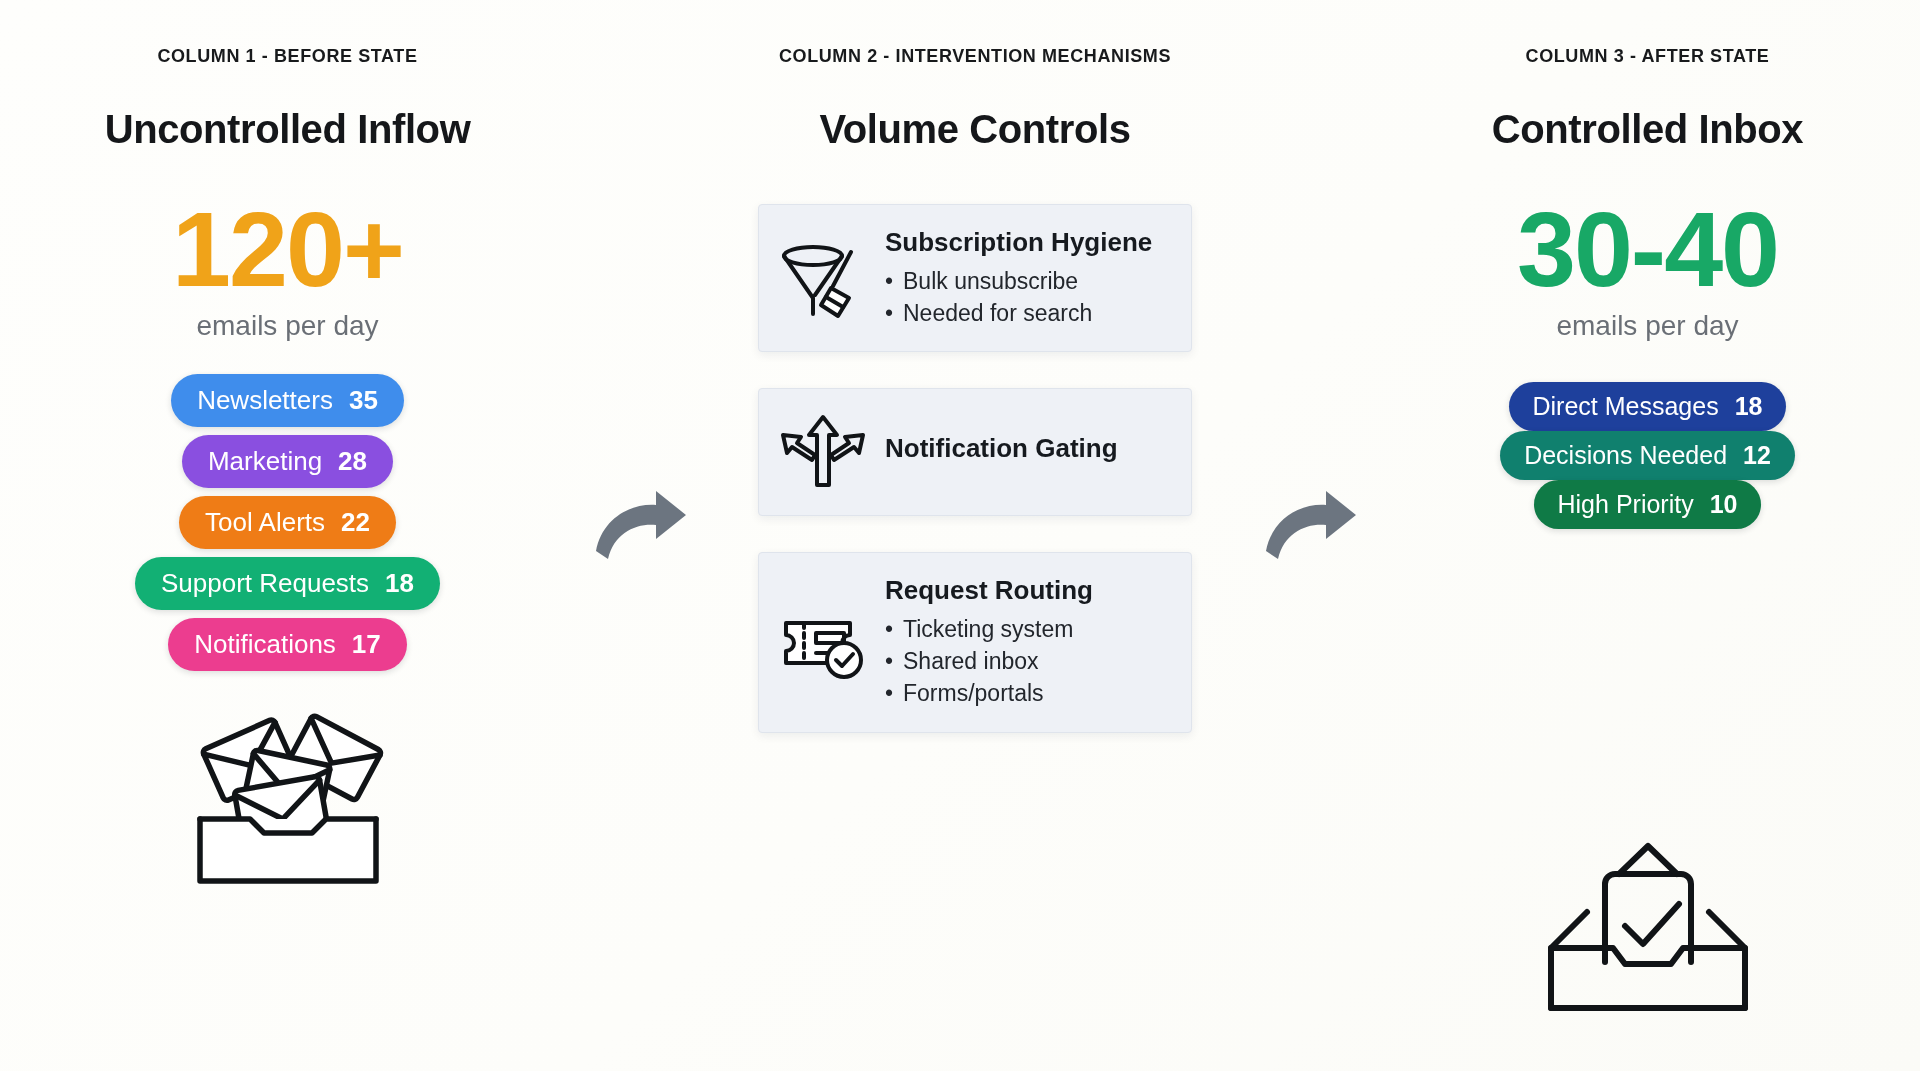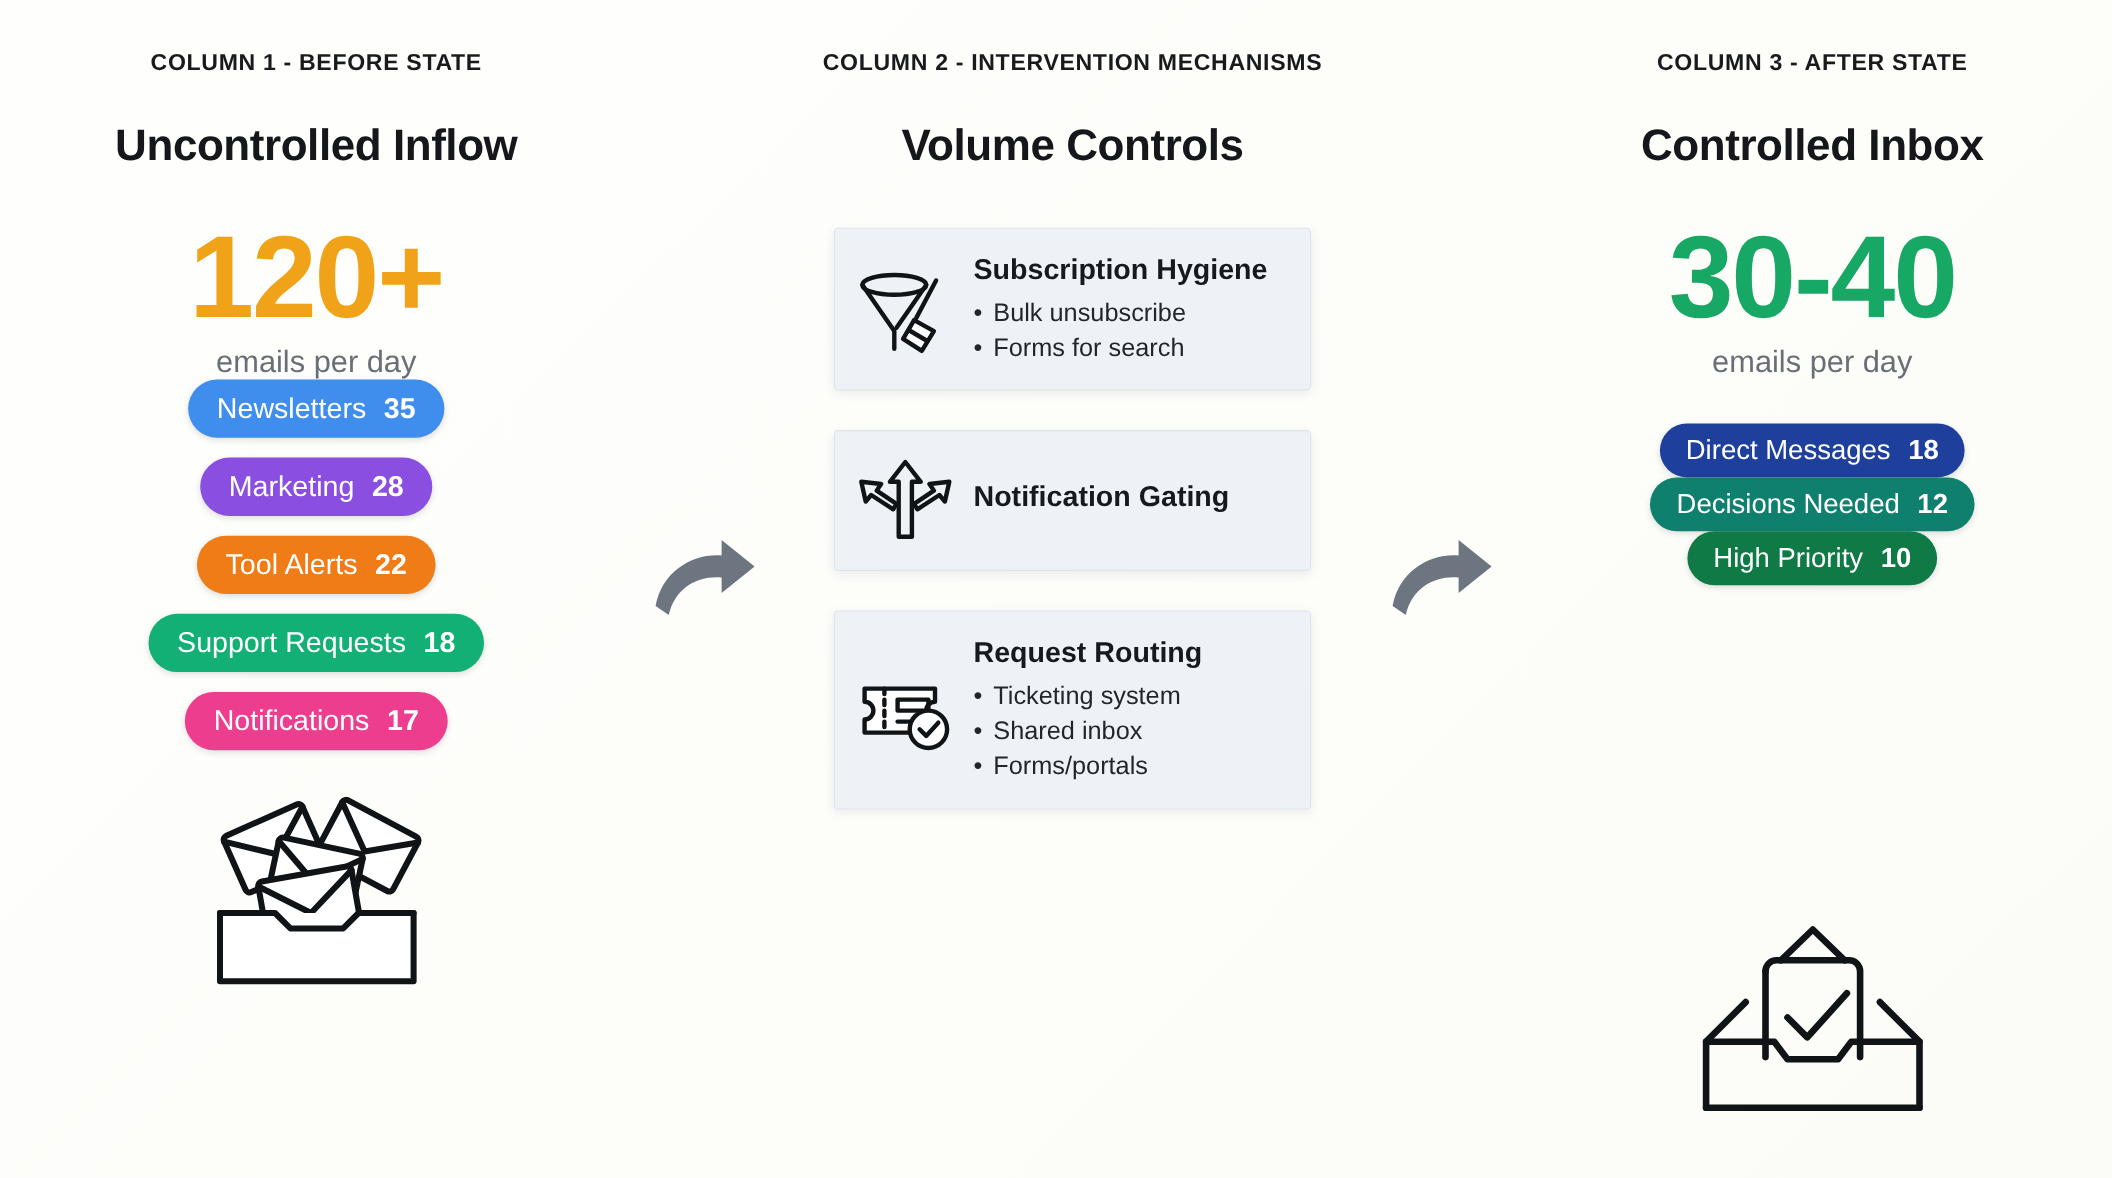--- a/index.html
+++ b/index.html
@@ -18,21 +18,21 @@
     display: grid;
     grid-template-columns: 575px 130px 540px 130px 545px;
     width: 1920px;
     height: 1071px;
     padding-top: 46px;
   }
 
   
   .col { display: flex; flex-direction: column; align-items: center; }
   .col-kicker {
-    font-size: 21px;
+    font-size: 18px;
     font-weight: 700;
     letter-spacing: 0.6px;
     color: #181a1c;
     text-align: center;
     white-space: nowrap;
   }
   .col-title {
     margin-top: 40px;
     font-size: 40px;
     font-weight: 700;
@@ -55,24 +55,25 @@
   .bigstat-sub {
     margin-top: 8px;
     font-size: 28px;
     color: #6a6f76;
     font-weight: 400;
     text-align: right;
   }
 
   
   .pill-stack {
+    margin-top: 32px;
     display: flex;
     flex-direction: column;
     align-items: center;
-    gap: 18px;
+    gap: 8px;
   }
   .pill {
     display: inline-flex;
     align-items: center;
     gap: 16px;
     border-radius: 999px;
     padding: 11px 26px;
     color: #ffffff;
     font-size: 26px;
     font-weight: 500;
@@ -206,21 +207,21 @@
             <path d="M63 20 L36 59"></path>
             <path d="M72 16 L54 50"></path>
             <path d="M52 52 L70 62 L59 80 L42 69 Z" fill="#fff"></path>
             <path d="M47 61 L64 71"></path>
           </svg>
         </div>
         <div class="card-body">
           <div class="card-title">Subscription Hygiene</div>
           <ul class="card-list">
             <li>Bulk unsubscribe</li>
-            <li>Forms for search</li>
+            <li>Needed for search</li>
           </ul>
         </div>
       </div>
 
       <div class="card">
         <div class="card-icon">
           <svg width="88" height="82" viewBox="0 0 88 82" fill="none" stroke="#111417" stroke-width="4" stroke-linecap="round" stroke-linejoin="round">
             <path d="M44 6 L58 24 L50 24 L50 74 L38 74 L38 24 L30 24 Z"></path>
             <path d="M36 44 L18 32 L22 26 L4 24 L8 42 L13 36 L33 49 Z"></path>
             <path d="M52 44 L70 32 L66 26 L84 24 L80 42 L75 36 L55 49 Z"></path>

